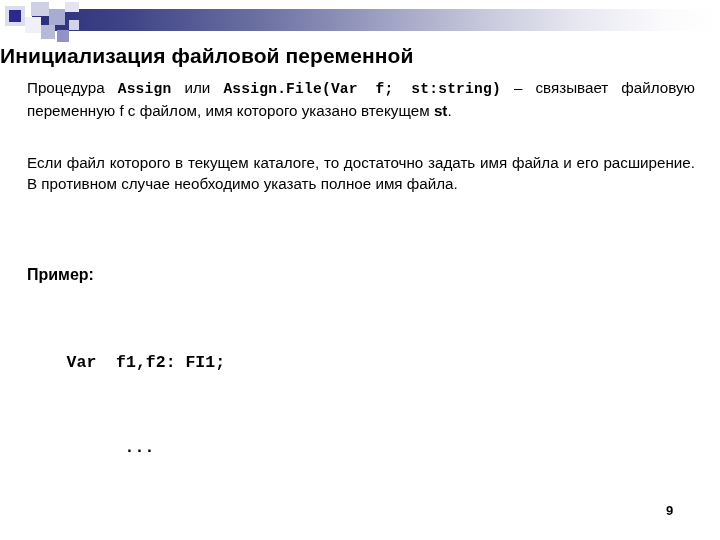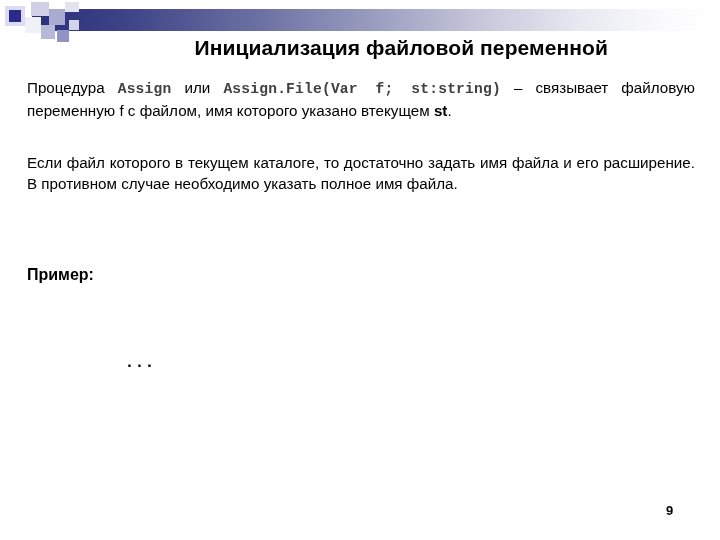--- a/index.html
+++ b/index.html
@@ -50,23 +50,23 @@
   .sq-5 { left: 49px; top: 9px;  width: 16px; height: 16px; background: #a9abd0; }
   .sq-6 { left: 41px; top: 25px; width: 14px; height: 14px; background: #b7b9d8; }
   .sq-7 { left: 57px; top: 30px; width: 12px; height: 12px; background: #9093c4; }
   .sq-8 { left: 65px; top: 2px;  width: 14px; height: 10px; background: #e3e4f0; }
   .sq-9 { left: 69px; top: 20px; width: 10px; height: 10px; background: #d3d4e8; }
 
   
   #page-title {
     position: absolute;
     left: 0;
-    top: 36px;
+    top: 44px;
     width: 608px;
-    text-align: right;
+    text-align: left;
     font-size: 21px;
     font-weight: bold;
     letter-spacing: 0.1px;
   }
 
   
   .para {
     position: absolute;
     font-size: 15.2px;
     line-height: 21px;
@@ -80,21 +80,21 @@
   }
   #para-2 {
     left: 27px;
     top: 152px;
     width: 668px;
   }
   .code-inline {
     font-family: "Liberation Mono", monospace;
     font-weight: bold;
     font-size: 14.6px;
-    color: #404040;
+    color: #000000;
     letter-spacing: 0.2px;
   }
   .bold-txt { font-weight: bold; }
 
   
   #example-label {
     position: absolute;
     left: 27px;
     top: 266px;
     font-size: 16px;
@@ -159,19 +159,22 @@
 
 <div class="para" id="para-2">
   <span>Если файл которого в текущем каталоге, то достаточно задать имя</span>
   <span class="l2">файла и его расширение. В противном случае необходимо указать</span>
   <span class="l2">полное имя файла.</span>
 </div>
 
 <div id="example-label">Пример:</div>
 
 <div id="code-block">
+  <div class="code-line">
+    <span>Var  f1,f2: FI1;</span><span class="comment"></span>
+  </div>
   <div class="code-line ind-2">
     <span>...</span><span class="comment"></span>
   </div>
 
 </div>
 
 <div id="page-number">9</div>
 
 </body></html>

